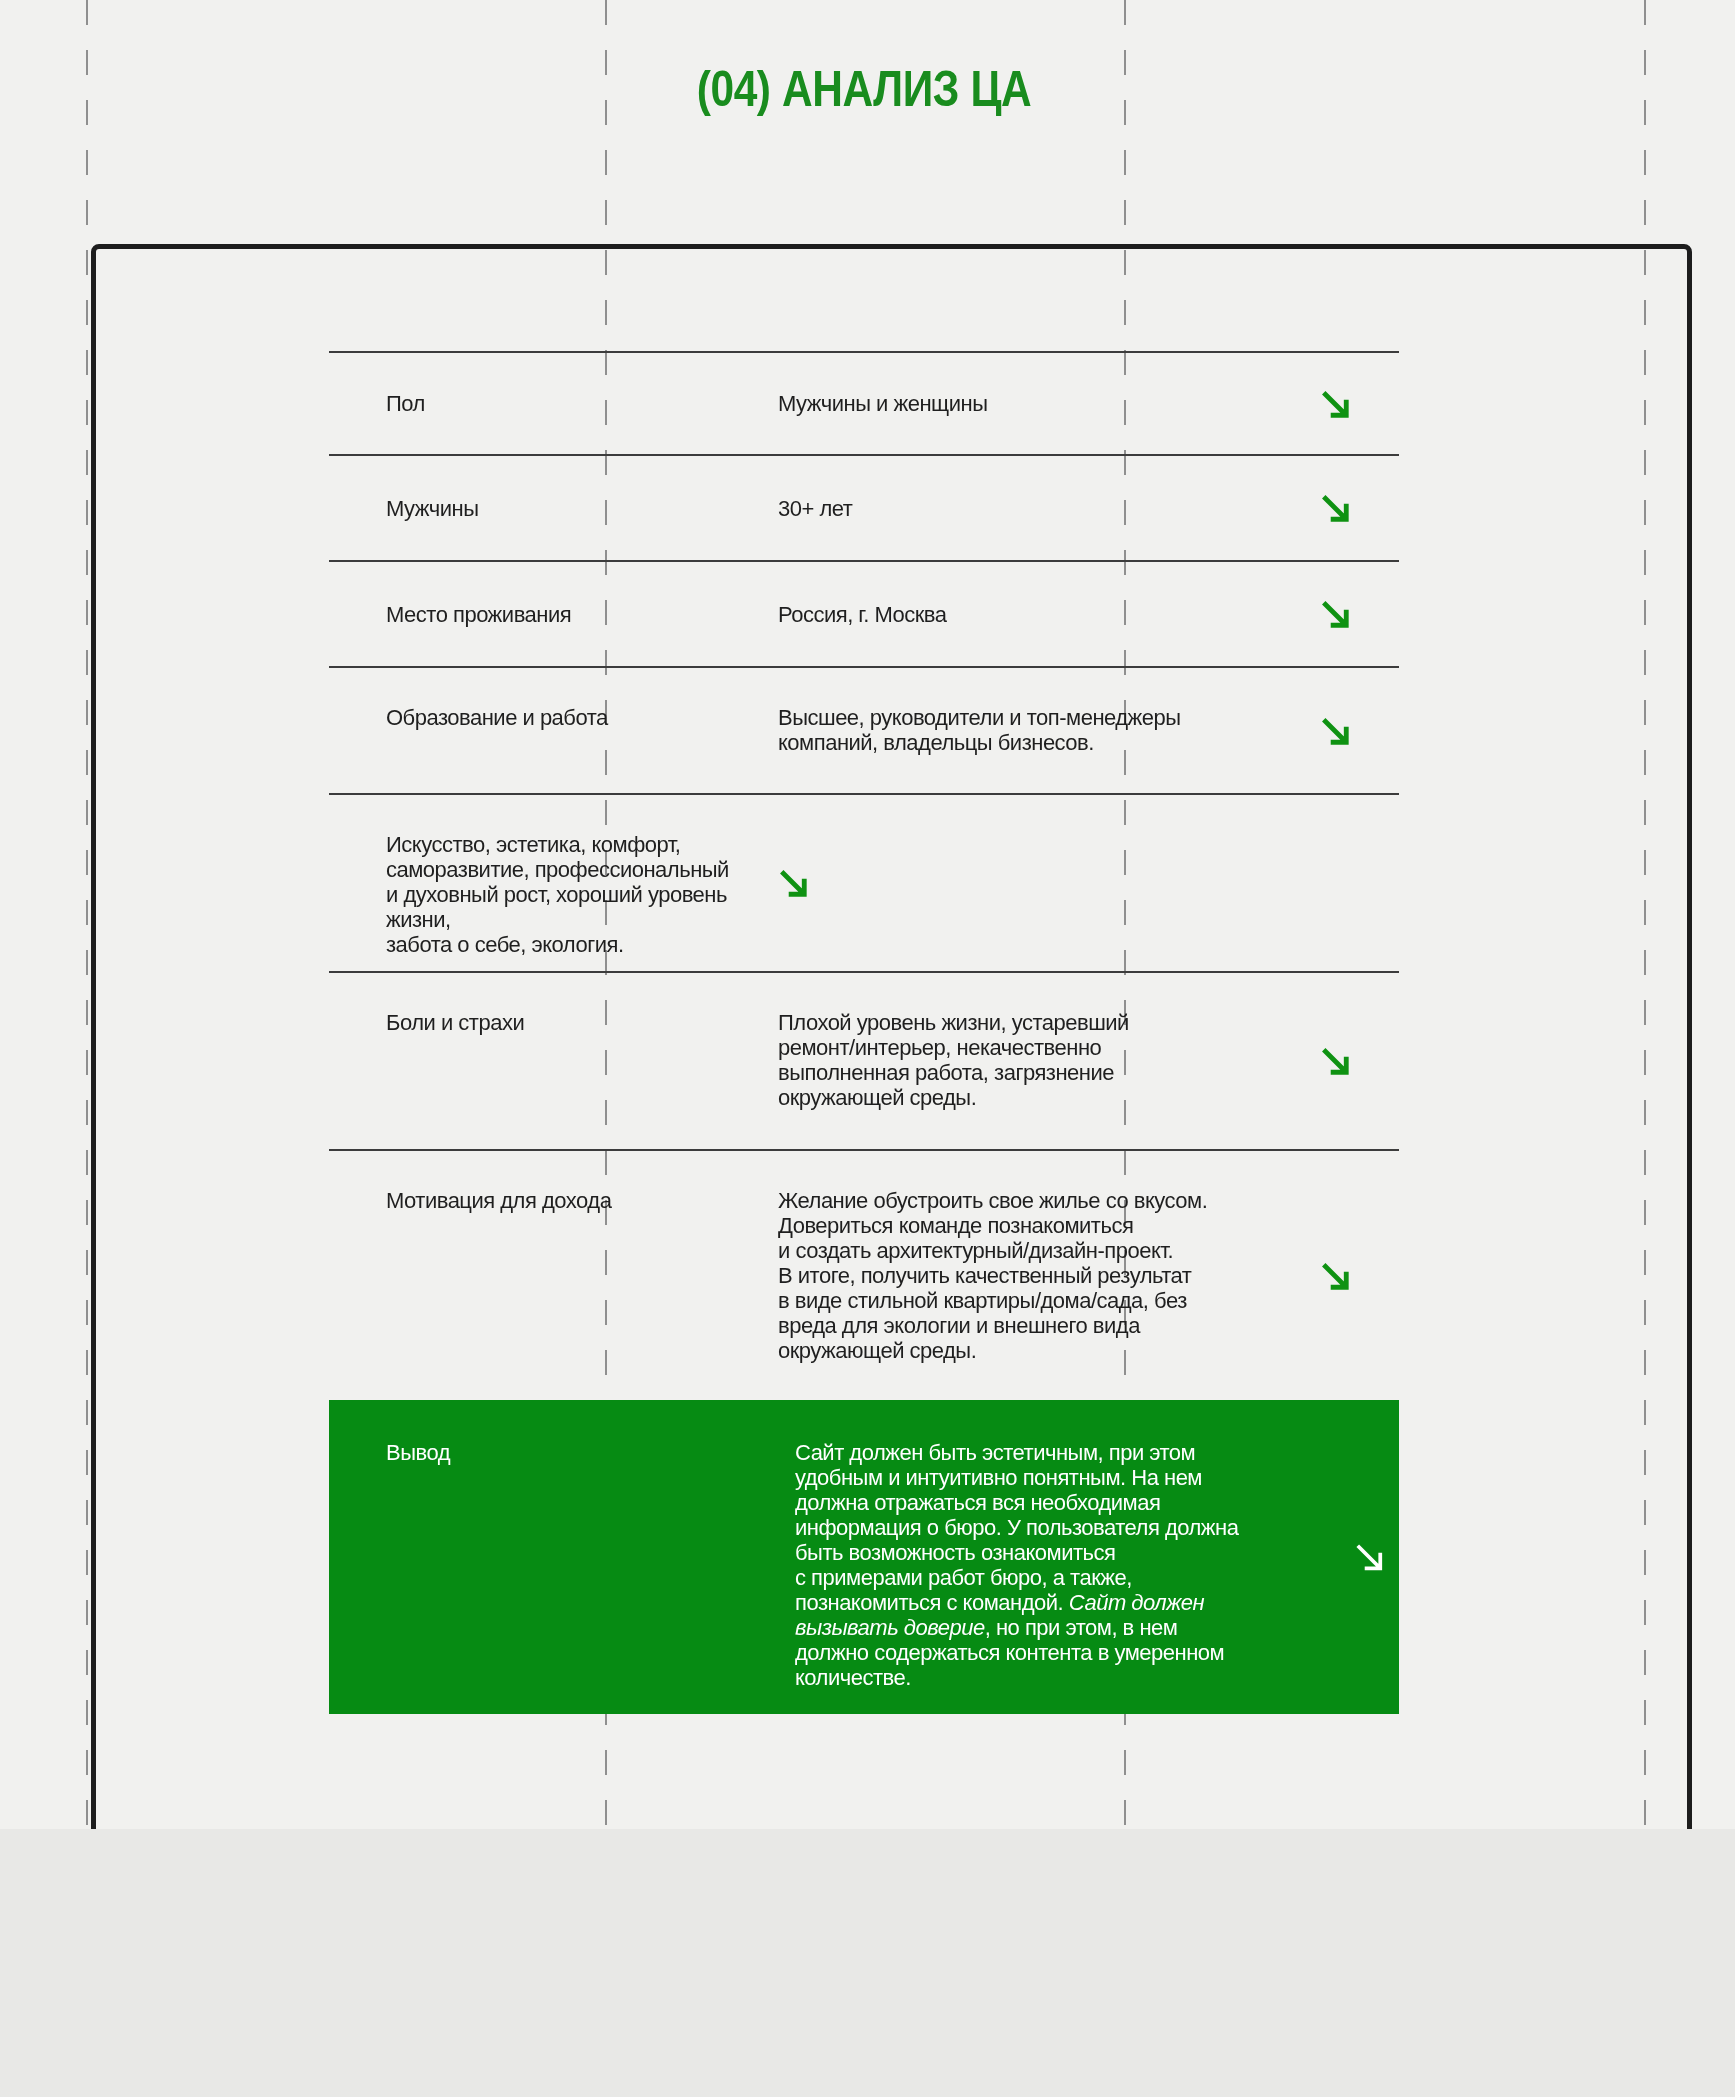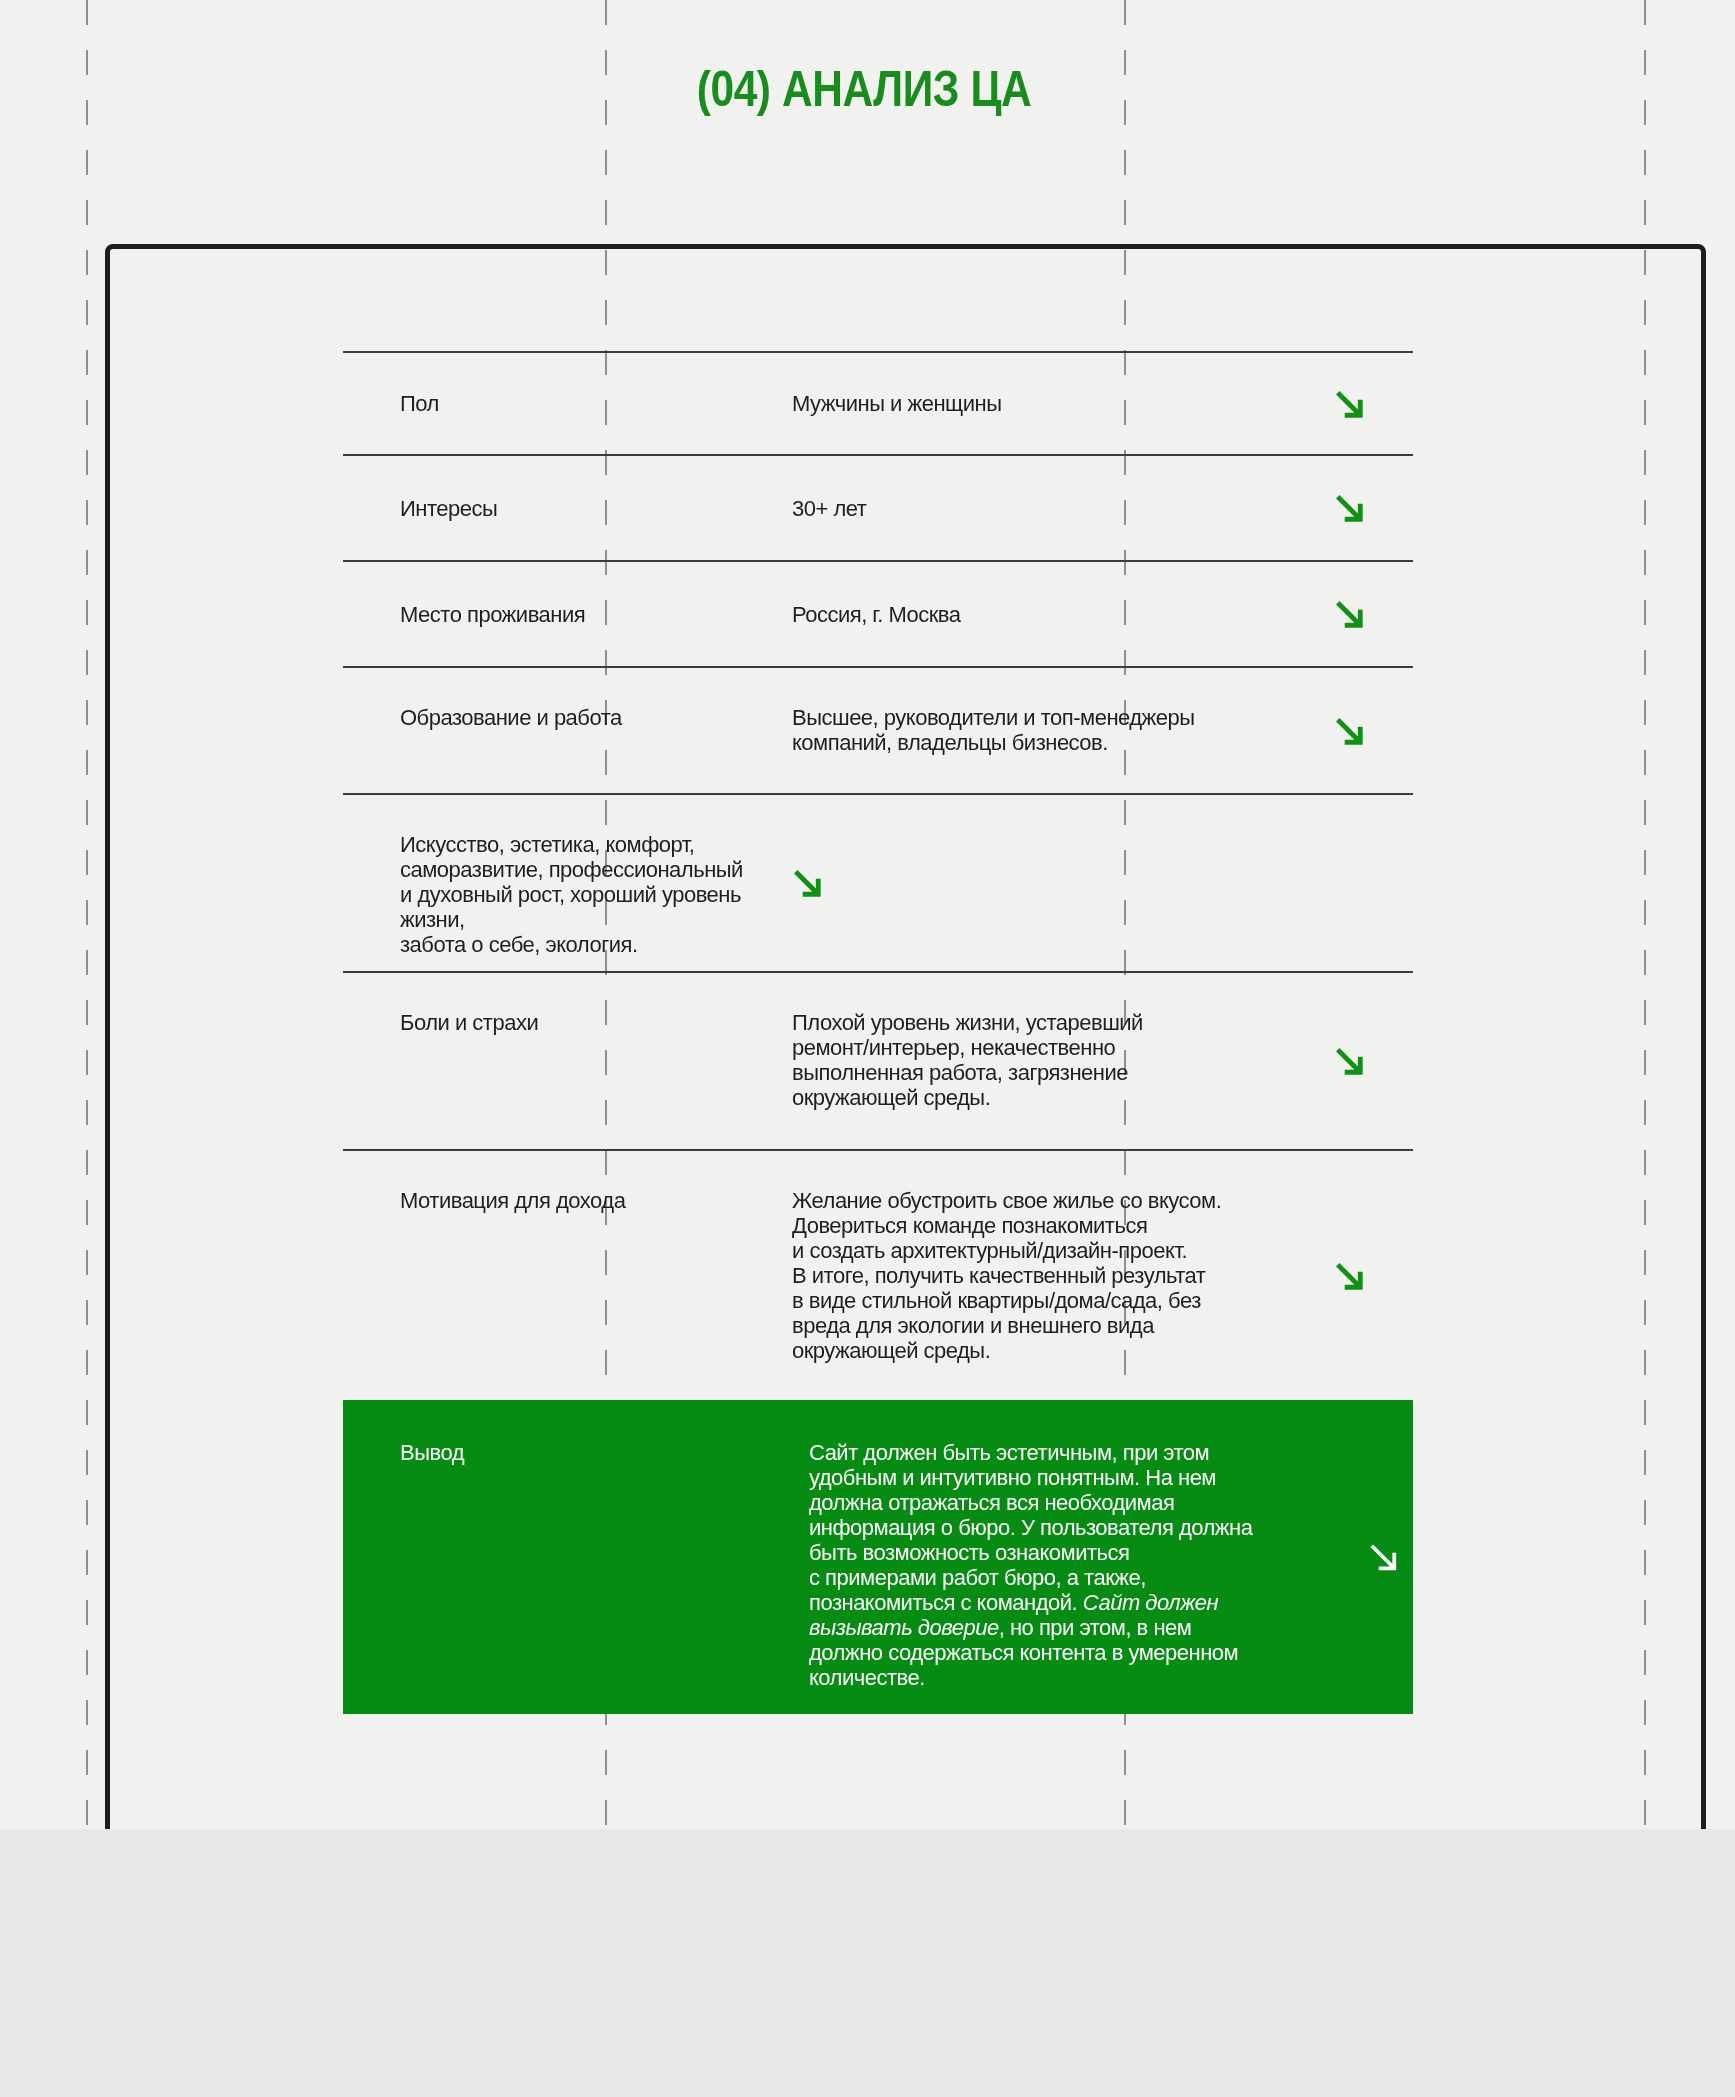--- a/index.html
+++ b/index.html
@@ -22,21 +22,21 @@
     position:absolute;z-index:2;
     left:329px;width:1070px;top:64px;
     margin:0;text-align:center;
     font-size:50px;font-weight:700;line-height:1;
     color:#198c1e;letter-spacing:-0.5px;
     transform:scaleX(0.85);
   }
 
   .card{
     position:absolute;z-index:2;
-    left:105px;top:244px;width:1601px;height:1692px;
+    left:91px;top:244px;width:1601px;height:1692px;
     box-sizing:border-box;
     border:5.4px solid #1d1d1d;border-radius:8px;
     background:transparent;
   }
   .table{
     position:absolute;left:233px;top:102px;width:1070px;
   }
   .row{
     box-sizing:border-box;
     display:grid;grid-template-columns:392px 542px 1fr;
@@ -93,21 +93,21 @@
         <div class="cell label">Пол</div>
         <div class="cell value">Мужчины и женщины</div>
         <div class="arrow-cell">
           <svg class="arrow" viewBox="0 0 56 56">
               <path d="M7 7 L49 49 M49 20 L49 49 L20 49"></path>
             </svg>
         </div>
       </div>
 
       <div class="row r1">
-        <div class="cell label">Интересы</div>
+        <div class="cell label">Мужчины</div>
         <div class="cell value">30+ лет</div>
         <div class="arrow-cell">
           <svg class="arrow" viewBox="0 0 56 56">
               <path d="M7 7 L49 49 M49 20 L49 49 L20 49"></path>
             </svg>
         </div>
       </div>
 
       <div class="row r2">
         <div class="cell label">Место проживания</div>

